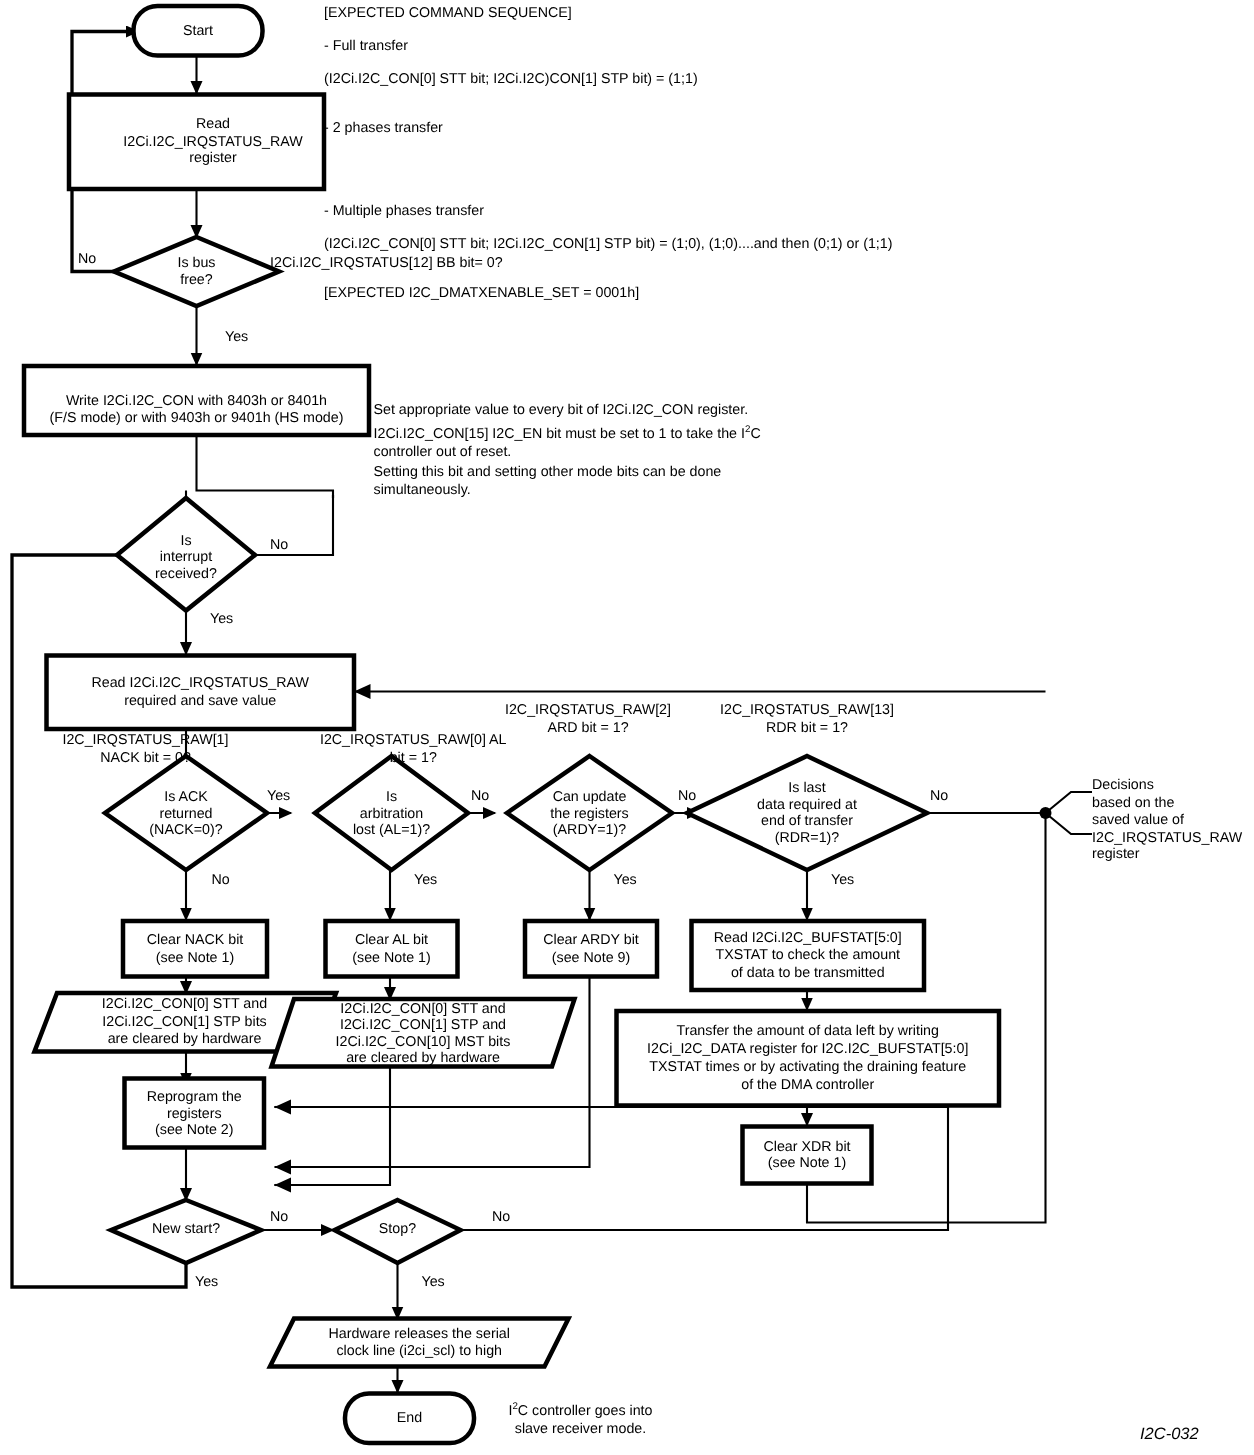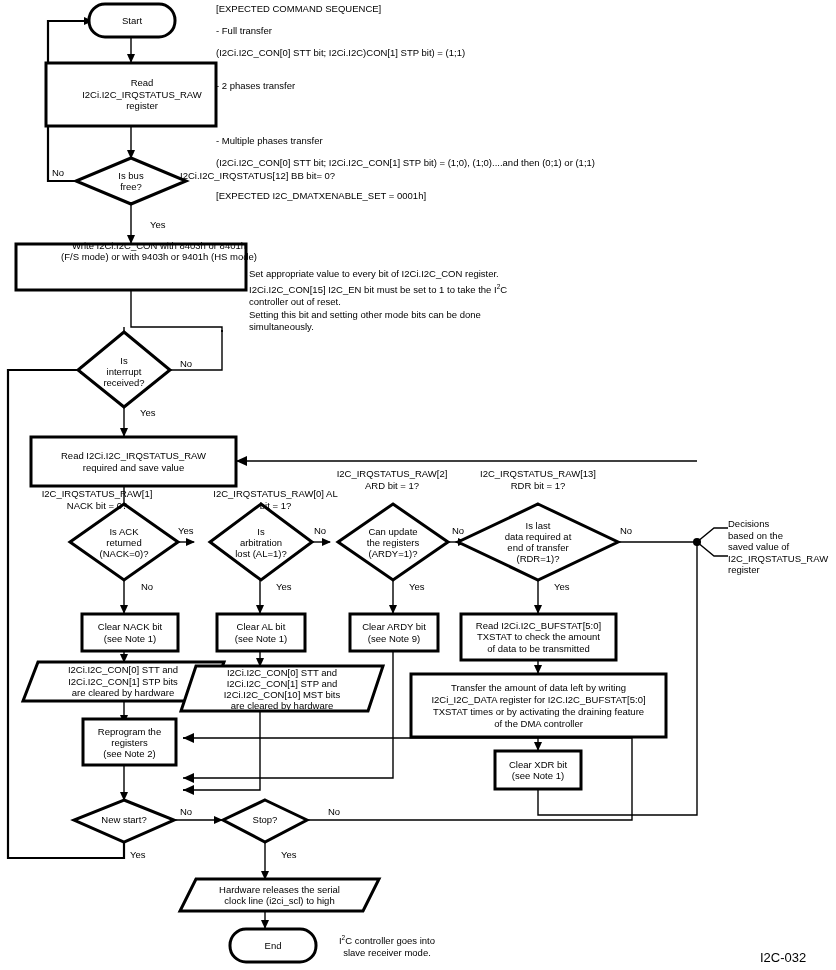--- a/index.html
+++ b/index.html
@@ -5,21 +5,21 @@
   html,body{margin:0;padding:0;background:#ffffff;}
   body{font-family:"Liberation Sans","DejaVu Sans",sans-serif;}
   #canvas{position:relative;width:836px;height:970px;background:#fff;overflow:hidden;}
   svg.layer{position:absolute;left:0;top:0;width:836px;height:970px;}
   .txt{position:absolute;color:#000;font-size:9.5px;line-height:11.5px;}
   .ctr{text-align:center;}
   .lft{text-align:left;}
   .nodelbl{position:absolute;display:flex;align-items:center;justify-content:center;
            text-align:center;color:#000;font-size:9.5px;line-height:11.5px;}
   .sup{font-size:6.5px;vertical-align:super;}
-  .figid{position:absolute;font-size:13px;color:#000;letter-spacing:0px;}
+  .figid{position:absolute;font-size:11px;color:#000;letter-spacing:0px;font-style:italic;}
 </style>
 </head>
 <body>
 
 <div id="canvas">
 
   <svg class="layer" viewBox="0 0 836 970">
     <defs>
       <marker id="arrow" markerWidth="9" markerHeight="9" refX="8" refY="4" orient="auto" markerUnits="userSpaceOnUse">
         <path d="M0,0 L9,4 L0,8 z" fill="#000"></path>
@@ -161,21 +161,21 @@
 
   <div class="nodelbl" style="left:89px;top:4px;width:86px;height:33px;">Start</div>
 
   <div class="nodelbl" style="left:46px;top:63px;width:192px;height:63px;white-space:pre-line;">Read
 I2Ci.I2C_IRQSTATUS_RAW
 register</div>
 
   <div class="nodelbl" style="left:91px;top:162px;width:80px;height:38px;white-space:pre-line;">Is bus
 free?</div>
 
-  <div class="nodelbl" style="left:16px;top:228px;width:230px;height:46px;white-space:pre-line;margin-left:28px;">Write I2Ci.I2C_CON with 8403h or 8401h
+  <div class="nodelbl" style="left:16px;top:250px;width:230px;height:46px;white-space:pre-line;">Write I2Ci.I2C_CON with 8403h or 8401h
 (F/S mode) or with 9403h or 9401h (HS mode)</div>
 
   <div class="nodelbl" style="left:90px;top:352px;width:68px;height:38px;white-space:pre-line;line-height:11px;">Is
 interrupt
 received?</div>
 
   <div class="nodelbl" style="left:31px;top:437px;width:205px;height:49px;white-space:pre-line;">Read I2Ci.I2C_IRQSTATUS_RAW
 required and save value</div>
 
   <div class="nodelbl" style="left:79px;top:522px;width:90px;height:40px;white-space:pre-line;line-height:11px;">Is ACK

